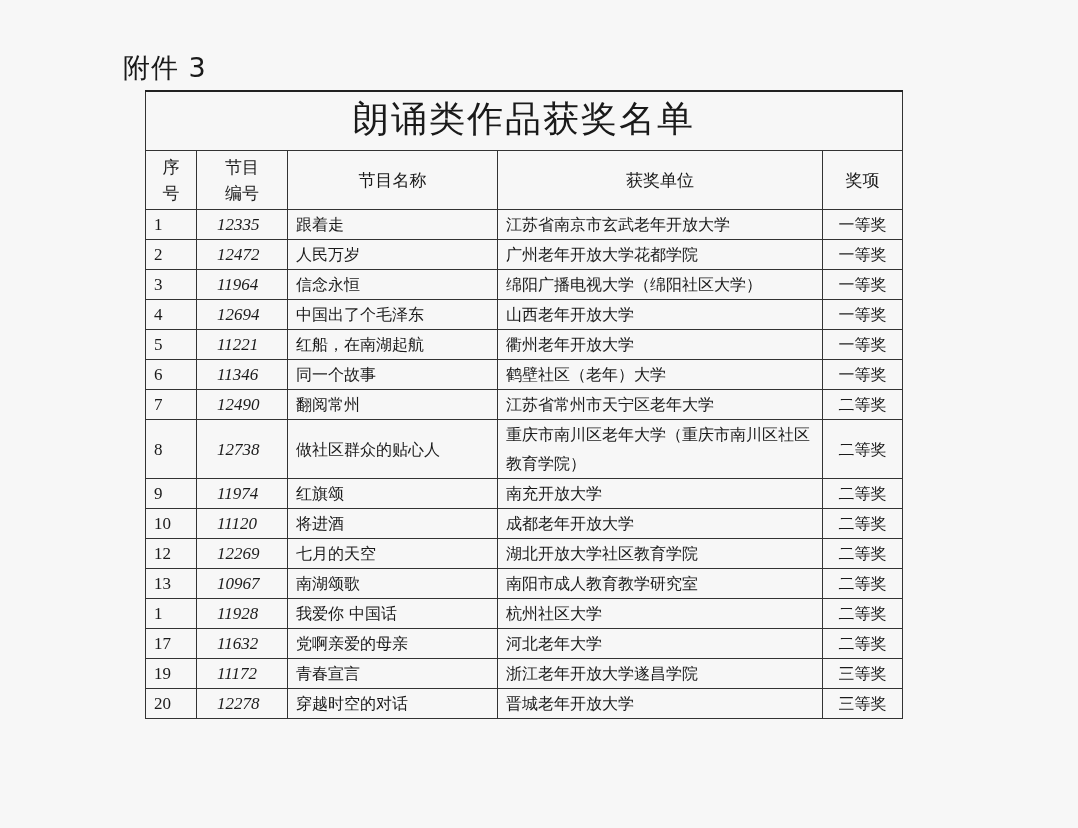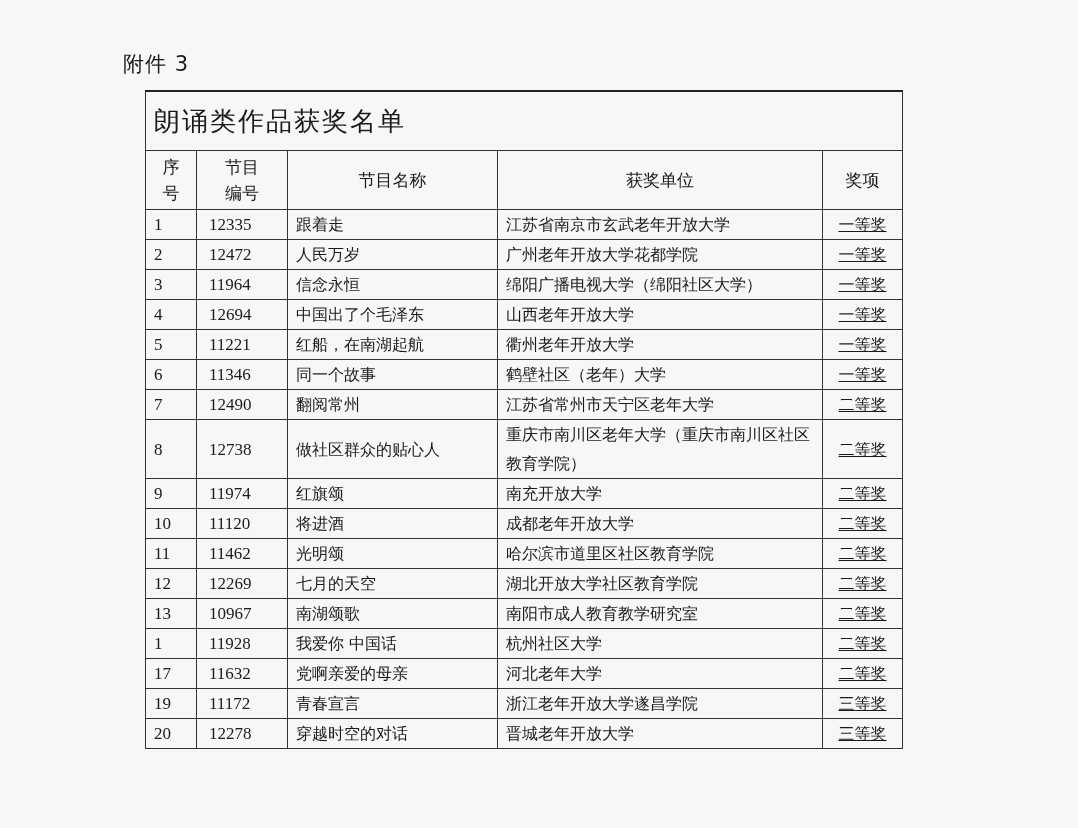--- a/index.html
+++ b/index.html
@@ -5,39 +5,39 @@
   html, body { margin:0; padding:0; }
   body {
     width:1078px; height:828px; overflow:hidden; position:relative;
     background:#f7f7f7;
     font-family:"DejaVu Serif","Liberation Serif",serif;
     color:#1a1a1a;
   }
   .attach {
     position:absolute; left:123px; top:50px;
     font-family:"DejaVu Sans","Liberation Sans",sans-serif;
-    font-size:21px; color:#1a1a1a; letter-spacing:1px;
+    font-size:27px; color:#1a1a1a; letter-spacing:1px;
   }
   table {
     position:absolute; left:145px; top:90px;
     border-collapse:collapse; table-layout:fixed;
     width:757px;
   }
   td, th { border:1.5px solid #333; padding:0 8px; font-weight:normal; font-size:16px; line-height:29px; }
   .title-cell {
-    height:58px; text-align:left; font-size:26px; letter-spacing:2px;
-    font-family:Liberation Sans, sans-serif; border-top:2px solid #222;
+    height:58px; text-align:center; font-size:36px; letter-spacing:2px;
+    font-family:Liberation Mono, monospace; border-top:2px solid #222;
   }
   .hdr th {
     height:58px; font-family:"DejaVu Sans","Liberation Sans",sans-serif; font-size:17px; line-height:26px; text-align:center; padding:0 4px;
   }
   td.num { font-family:"Liberation Serif",serif; font-size:17px; }
   td.idx { padding-left:8px; }
-  td.code { padding-left:12px; }
-  td.award { text-align:center; padding:0 4px;text-decoration:underline; }
+  td.code { padding-left:20px;font-style:italic; }
+  td.award { text-align:center; padding:0 4px; }
   tr.row td { height:29px; }
   tr.row.tall td { line-height:29px; }
 </style>
 </head>
 <body>
 
 <div class="attach">附件 3</div>
 
 <table>
   <colgroup>
@@ -124,27 +124,20 @@
         <td class="award">二等奖</td>
       </tr>
       <tr class="row">
         <td class="idx num">10</td>
         <td class="code num">11120</td>
         <td class="name">将进酒</td>
         <td class="unit">成都老年开放大学</td>
         <td class="award">二等奖</td>
       </tr>
       <tr class="row">
-        <td class="idx num">11</td>
-        <td class="code num">11462</td>
-        <td class="name">光明颂</td>
-        <td class="unit">哈尔滨市道里区社区教育学院</td>
-        <td class="award">二等奖</td>
-      </tr>
-      <tr class="row">
         <td class="idx num">12</td>
         <td class="code num">12269</td>
         <td class="name">七月的天空</td>
         <td class="unit">湖北开放大学社区教育学院</td>
         <td class="award">二等奖</td>
       </tr>
       <tr class="row">
         <td class="idx num">13</td>
         <td class="code num">10967</td>
         <td class="name">南湖颂歌</td>

